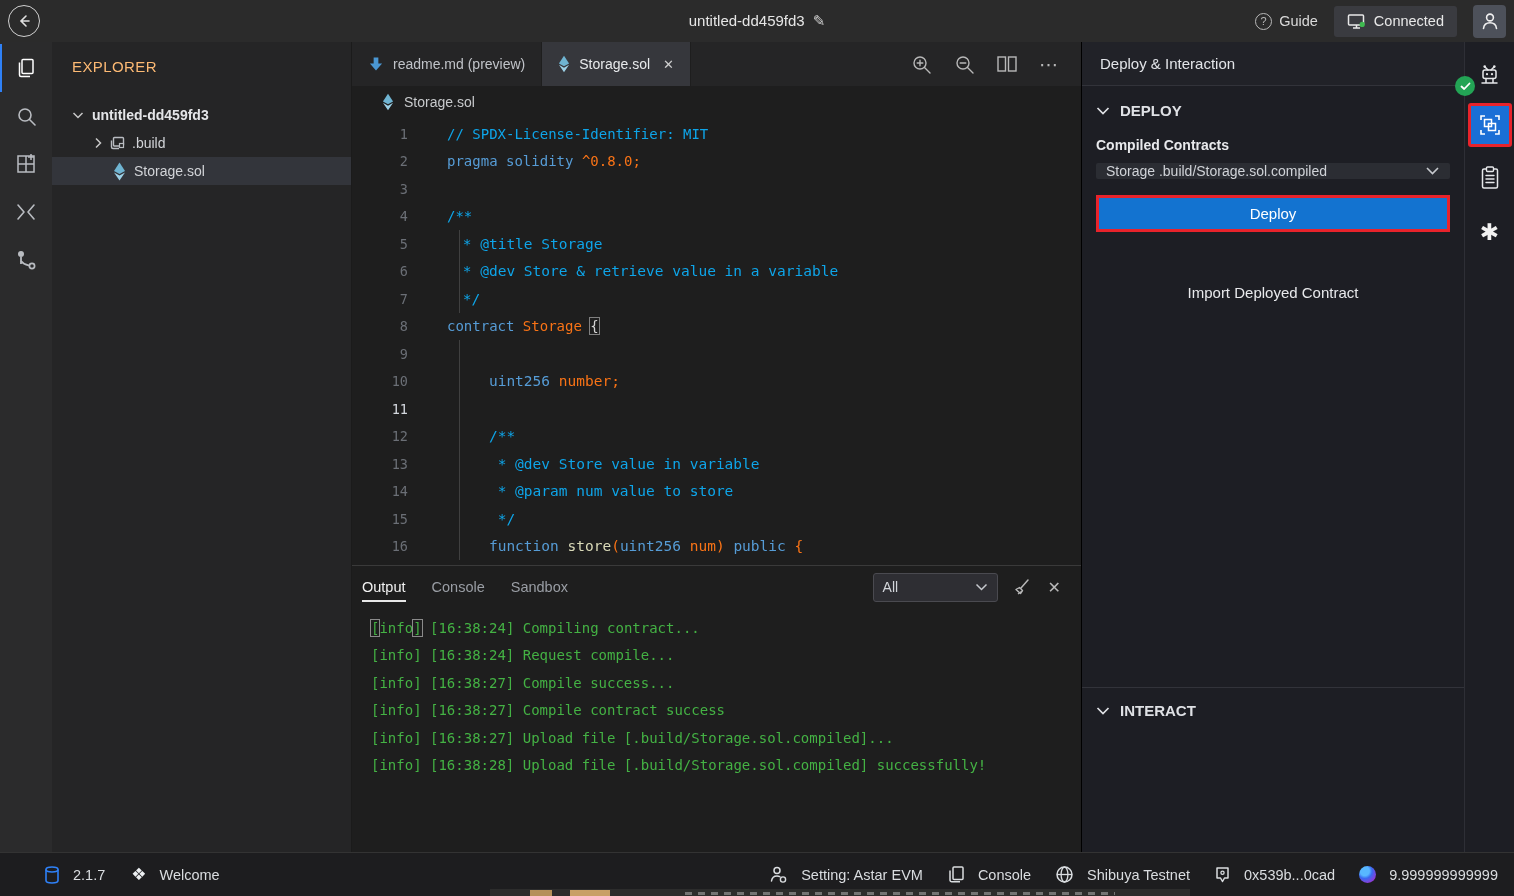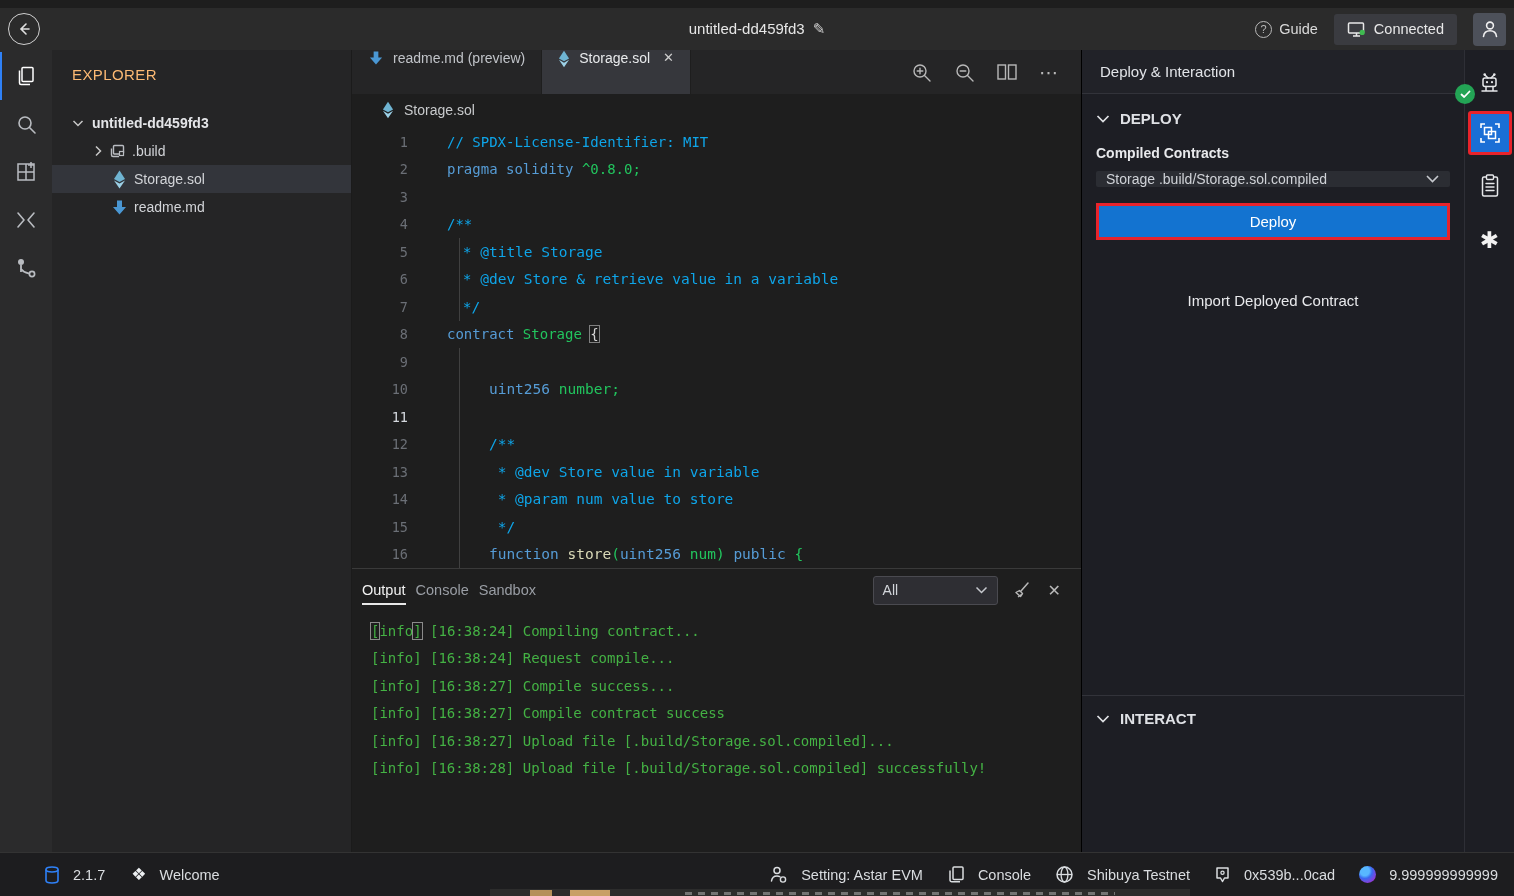--- a/index.html
+++ b/index.html
@@ -1,21 +1,21 @@
 <!DOCTYPE html>
 <html><head>
 <meta charset="utf-8">
 <style>
   * { margin:0; padding:0; box-sizing:border-box; }
   html,body { width:1514px; height:896px; overflow:hidden; background:#1e1e1e;
     font-family:"Liberation Sans", sans-serif; color:#d6d6d6; font-size:14px; }
   .app { width:1514px; height:896px; display:flex; flex-direction:column; position:relative; }
 
   
-  .titlebar { height:42px; background:#2b2b2b; display:flex; align-items:center; position:relative; flex:0 0 42px;margin-top:8px; }
+  .titlebar { height:42px; background:#2b2b2b; display:flex; align-items:center; position:relative; flex:0 0 42px; }
   .back-btn { margin-left:8px; width:32px; height:32px; border-radius:50%; border:1.6px solid #d0d0d0;
     background:transparent; display:flex; align-items:center; justify-content:center; cursor:pointer; }
   .tb-center { position:absolute; left:0; right:0; text-align:center; font-size:15px; color:#e6e6e6; pointer-events:none; }
   .tb-center .pencil { margin-left:8px; color:#cfcfcf; font-size:15px; }
   .tb-right { margin-left:auto; display:flex; align-items:center; gap:16px; padding-right:8px; z-index:2; }
   .guide { display:flex; align-items:center; gap:7px; color:#dadada; cursor:pointer; font-size:14.5px; }
   .qmark { width:17px; height:17px; border:1.3px solid #b9b9b9; border-radius:50%; color:#b9b9b9;
     font-size:11px; display:flex; align-items:center; justify-content:center; }
   .connected { display:flex; align-items:center; gap:8px; background:#3a3b40; border:none; border-radius:3px;
     color:#e8e8e8; font-size:14.5px; padding:7px 13px; cursor:pointer; font-family:inherit; }
@@ -38,43 +38,43 @@
   .trow.selected { background:#33353b; }
   .trow .chev { width:16px; display:flex; justify-content:center; color:#c0c0c0; }
   .trow .ticon { width:22px; display:flex; justify-content:center; align-items:center; }
   .troot { padding-left:18px; font-weight:bold; color:#e4e5e8; }
   .tchild { padding-left:38px; }
   .tleaf { padding-left:56px; }
 
   
   .editor { display:flex; flex-direction:column; background:#1e1e1e; min-width:0; }
   .tabbar { height:44px; background:#252526; display:flex; align-items:stretch; flex:0 0 44px; }
-  .tab { display:flex; align-items:flex-start; gap:9px; padding:0 16px; font-size:14px; color:#c0c3c8;
+  .tab { display:flex; align-items:center; gap:9px; padding:0 16px; font-size:14px; color:#c0c3c8;
     cursor:pointer; border-right:1px solid #1e1e1e; }
   .tab.active { background:#36373c; color:#e8eaec; }
   .tab .tclose { color:#cfcfcf; font-size:13px; margin-left:4px; }
   .tab-actions { margin-left:auto; display:flex; align-items:center; gap:22px; padding-right:22px; color:#b8b8b8; }
   .tab-actions > span { cursor:pointer; display:flex; align-items:center; }
   .ellipsis-glyph { font-size:19px; letter-spacing:1px; }
 
   .breadcrumb { height:32px; flex:0 0 32px; display:flex; align-items:center; gap:10px; padding-left:30px;
     color:#c8cacc; font-size:14px; background:#1e1e1e; }
 
   .code { flex:1 1 auto; padding-top:2px; font-family:"DejaVu Sans Mono", monospace; font-size:14px; overflow:hidden; }
   .cl { display:flex; height:27.5px; align-items:center; position:relative; }
   .ln { width:72px; flex:0 0 72px; text-align:right; padding-right:16px; color:#6b6f76; font-size:13.5px; }
   .cl.active .ln { color:#d4d8de; }
   .lc { position:relative; white-space:pre; padding-left:23px; height:100%; display:flex; align-items:center; flex:1; }
   .cl.guide .lc::before { content:""; position:absolute; left:28px; top:0; bottom:0; width:1px; background:#404040; }
-  .tk-cm { color:#0ea5e9; } .tk-kw { color:#569cd6; } .tk-tx { color:#22c55e; } .tk-fn { color:#dadab8; }
+  .tk-cm { color:#0ea5e9; } .tk-kw { color:#569cd6; } .tk-tx { color:#f97316; } .tk-fn { color:#dadab8; }
   .tk-bm { color:#d4d4d4; outline:1px solid #808080; outline-offset:0px; }
 
   
   .panel { flex:0 0 287px; border-top:1px solid #3a3a3a; background:#1e1e1e; display:flex; flex-direction:column; }
-  .panel-tabs { height:42px; flex:0 0 42px; display:flex; align-items:center; padding:0 20px 0 10px; gap:10px; }
+  .panel-tabs { height:42px; flex:0 0 42px; display:flex; align-items:center; padding:0 20px 0 10px; gap:26px; }
   .ptab { font-size:14.5px; color:#9a9ea5; cursor:pointer; height:100%; display:flex; align-items:center; position:relative; }
   .ptab.active { color:#f2f2f2; }
   .ptab.active::after { content:""; position:absolute; left:0; right:0; bottom:6px; height:2px; background:#e8e8e8; }
   .panel-right { margin-left:auto; display:flex; align-items:center; gap:15px; }
   .filter-select { width:125px; height:29px; background:#2e2e33; border:1px solid #4a4a50; border-radius:3px;
     display:flex; align-items:center; padding:0 9px; color:#d2d5da; cursor:pointer; font-size:14px; }
   .filter-select .fchev { margin-left:auto; display:flex; }
   .picon { color:#b8b8b8; cursor:pointer; display:flex; align-items:center; }
   .logs { padding:6px 0 0 19px; font-family:"DejaVu Sans Mono", monospace; font-size:14px; }
   .log { height:27.5px; display:flex; align-items:center; color:#44b244; white-space:pre; }
@@ -244,28 +244,20 @@
           <span style="margin-left:4px">.build</span>
         </div>
         <div class="trow tleaf selected">
           <span class="ticon">
             <svg width="13" height="19" viewBox="0 0 13 19">
                 <path d="M6.5 0.5 L12 9 L6.5 12 L1 9 Z" fill="#6fb4d2"></path>
                 <path d="M6.5 13.6 L12 10.4 L6.5 18.5 L1 10.4 Z" fill="#9cd0e6"></path>
               </svg>
           </span>
           <span style="margin-left:4px">Storage.sol</span>
-        </div>
-        <div class="trow tleaf">
-          <span class="ticon">
-            <svg width="17" height="17" viewBox="0 0 17 17">
-                <path d="M6 1.5 H11 V8 H15 L8.5 15.5 L2 8 H6 Z" fill="#4a97d3"></path>
-              </svg>
-          </span>
-          <span style="margin-left:4px">readme.md</span>
         </div>
       </div>
     </aside>
 
     <section class="editor">
       <div class="tabbar">
         <div class="tab">
           <span>
             <svg width="16" height="16" viewBox="0 0 17 17">
                 <path d="M6 1.5 H11 V8 H15 L8.5 15.5 L2 8 H6 Z" fill="#4a97d3"></path>

